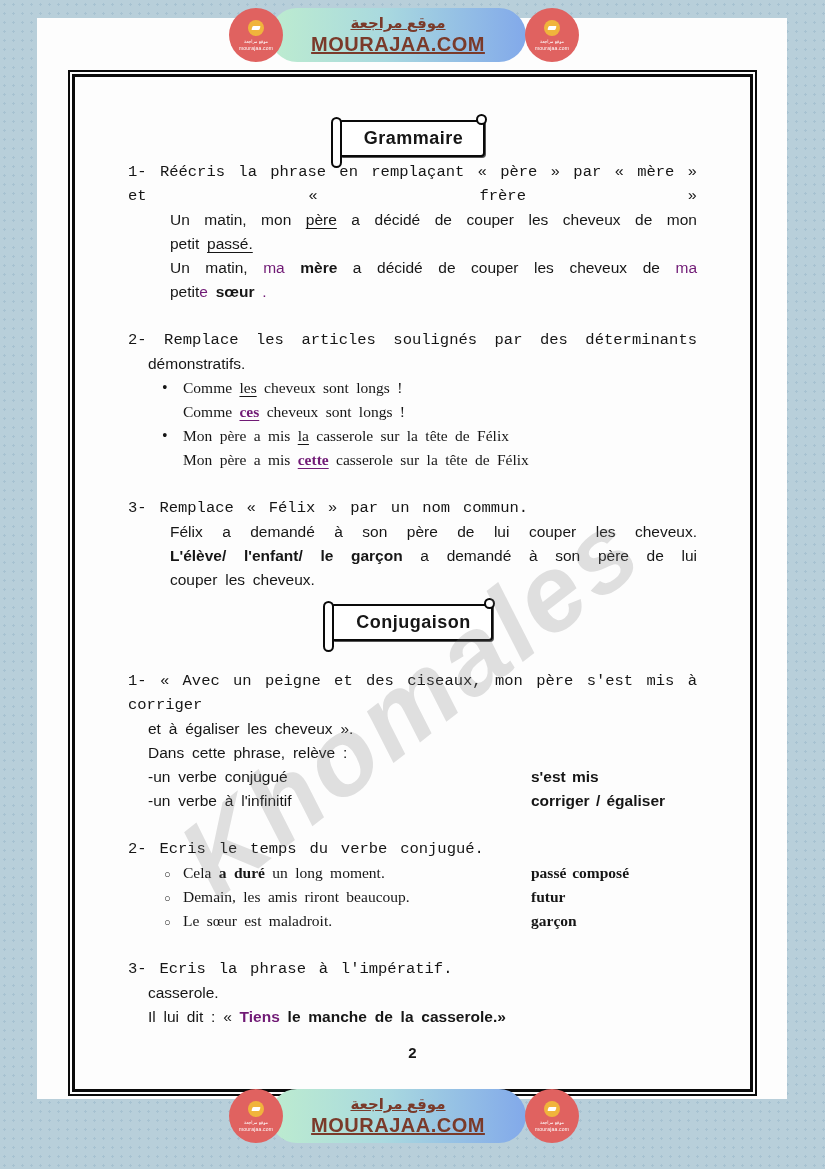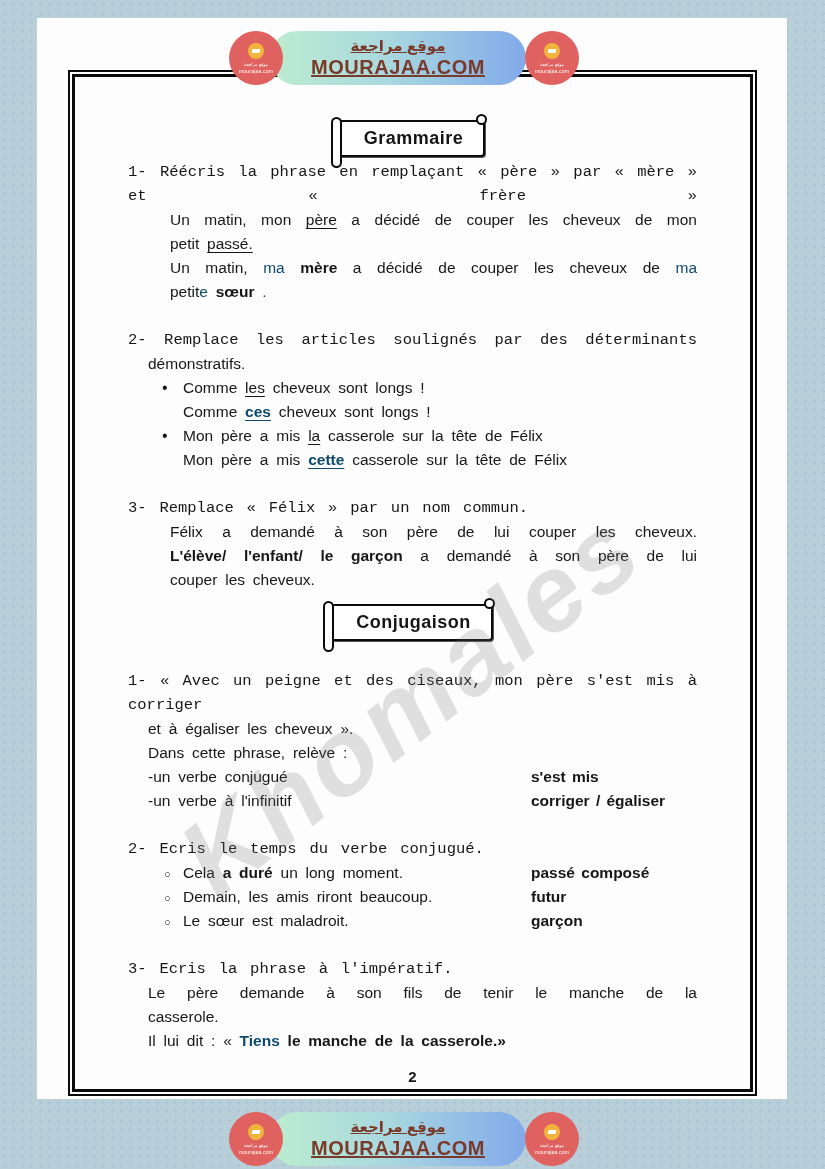--- a/index.html
+++ b/index.html
@@ -46,44 +46,44 @@
   .ribbon::after{ 
     content:"";position:absolute;right:-4px;top:-8px;width:7px;height:7px;
     background:#fff;border:2px solid #0a0a0a;border-radius:50%;
   }
   
   .line{position:relative;min-height:24px;}
   .line.j{text-align:justify;text-align-last:justify;}
   .ind0{padding-left:0;font-family:Liberation Mono, monospace;}
   .ind1{padding-left:20px;}
   .ind2{padding-left:42px;}
-  .ind3{padding-left:55px;}
+  .ind3{padding-left:55px;font-family:Liberation Serif, serif;}
   .line.bdot::before{
     content:"\2022";position:absolute;left:34px;top:0;font-size:16px;
   }
   .line.bcircle::before{
     content:"\25CB";position:absolute;left:36px;top:1px;font-size:11px;
   }
   .seg-b{font-weight:bold;text-align:center;}
-  .seg-r{color:#0c4a6e;}
+  .seg-r{color:#701a75;}
   .seg-u{text-decoration:underline;text-underline-offset:3px;}
   .answer{position:absolute;left:403px;top:0;font-weight:bold;white-space:nowrap;word-spacing:2px;}
   .gap{margin-top:24px;}
   
   .page-num{margin-top:12px;text-align:center;font-weight:bold;font-size:15px;}
   
   .watermark{
     position:absolute;left:60px;top:640px;width:700px;z-index:3;
     transform:rotate(-38deg);transform-origin:center;
     font-size:108px;font-weight:bold;font-style:italic;
     color:rgba(120,120,120,0.22);text-align:center;pointer-events:none;
     letter-spacing:4px;white-space:nowrap;
   }
   
-  .banner{position:absolute;left:229px;width:350px;height:56px;z-index:5;margin-top:23px;}
+  .banner{position:absolute;left:229px;width:350px;height:56px;z-index:5;}
   .banner.top{top:6px;}
   .banner.bottom{top:1087px;}
   .pill{
     position:absolute;left:41px;top:2px;width:256px;height:54px;
     border-radius:27px;
     background:linear-gradient(90deg,#bdeccf 0%,#a9d9df 45%,#82a9ea 100%);
     display:flex;flex-direction:column;align-items:center;justify-content:center;
   }
   .pill .arabic{
     font-size:15px;font-weight:bold;color:#7a3a2a;
@@ -169,21 +169,20 @@
       <div class="line ind0 j"><span class="">1- « Avec  un  peigne  et  des  ciseaux,  mon  père  s'est  mis  à  corriger</span></div>
       <div class="line ind1"><span class="">et  à  égaliser  les  cheveux ».</span></div>
       <div class="line ind1"><span class="">Dans  cette  phrase,  relève :</span></div>
       <div class="line ind1"><span class="">-un  verbe conjugué</span><span class="answer">s'est  mis</span></div>
       <div class="line ind1"><span class="">-un  verbe  à l'infinitif</span><span class="answer">corriger / égaliser</span></div>
       <div class="line ind0 gap"><span class="">2- Ecris  le  temps  du  verbe  conjugué.</span></div>
       <div class="line ind3 bcircle"><span class="">Cela </span><span class="seg-b">a duré</span><span class=""> un  long  moment.</span><span class="answer">passé composé</span></div>
       <div class="line ind3 bcircle"><span class="">Demain, les  amis  riront  beaucoup.</span><span class="answer">futur</span></div>
       <div class="line ind3 bcircle"><span class="">Le  sœur  est  maladroit.</span><span class="answer">garçon</span></div>
       <div class="line ind0 gap"><span class="">3- Ecris  la  phrase  à l'impératif.</span></div>
-      <div class="line ind1 j"><span class="">Le  père  demande  à  son  fils  de  tenir  le  manche  de  la</span></div>
       <div class="line ind1"><span class="">casserole.</span></div>
       <div class="line ind1"><span class="">Il  lui  dit : « </span><span class="seg-b seg-r">Tiens</span><span class=""> </span><span class="seg-b">le  manche  de  la  casserole.»</span></div>
     </div>
 
   <div class="page-num">2</div>
 </div>
 
 <div class="banner bottom">
   <div class="pill">
     <span class="arabic">موقع مراجعة</span>

